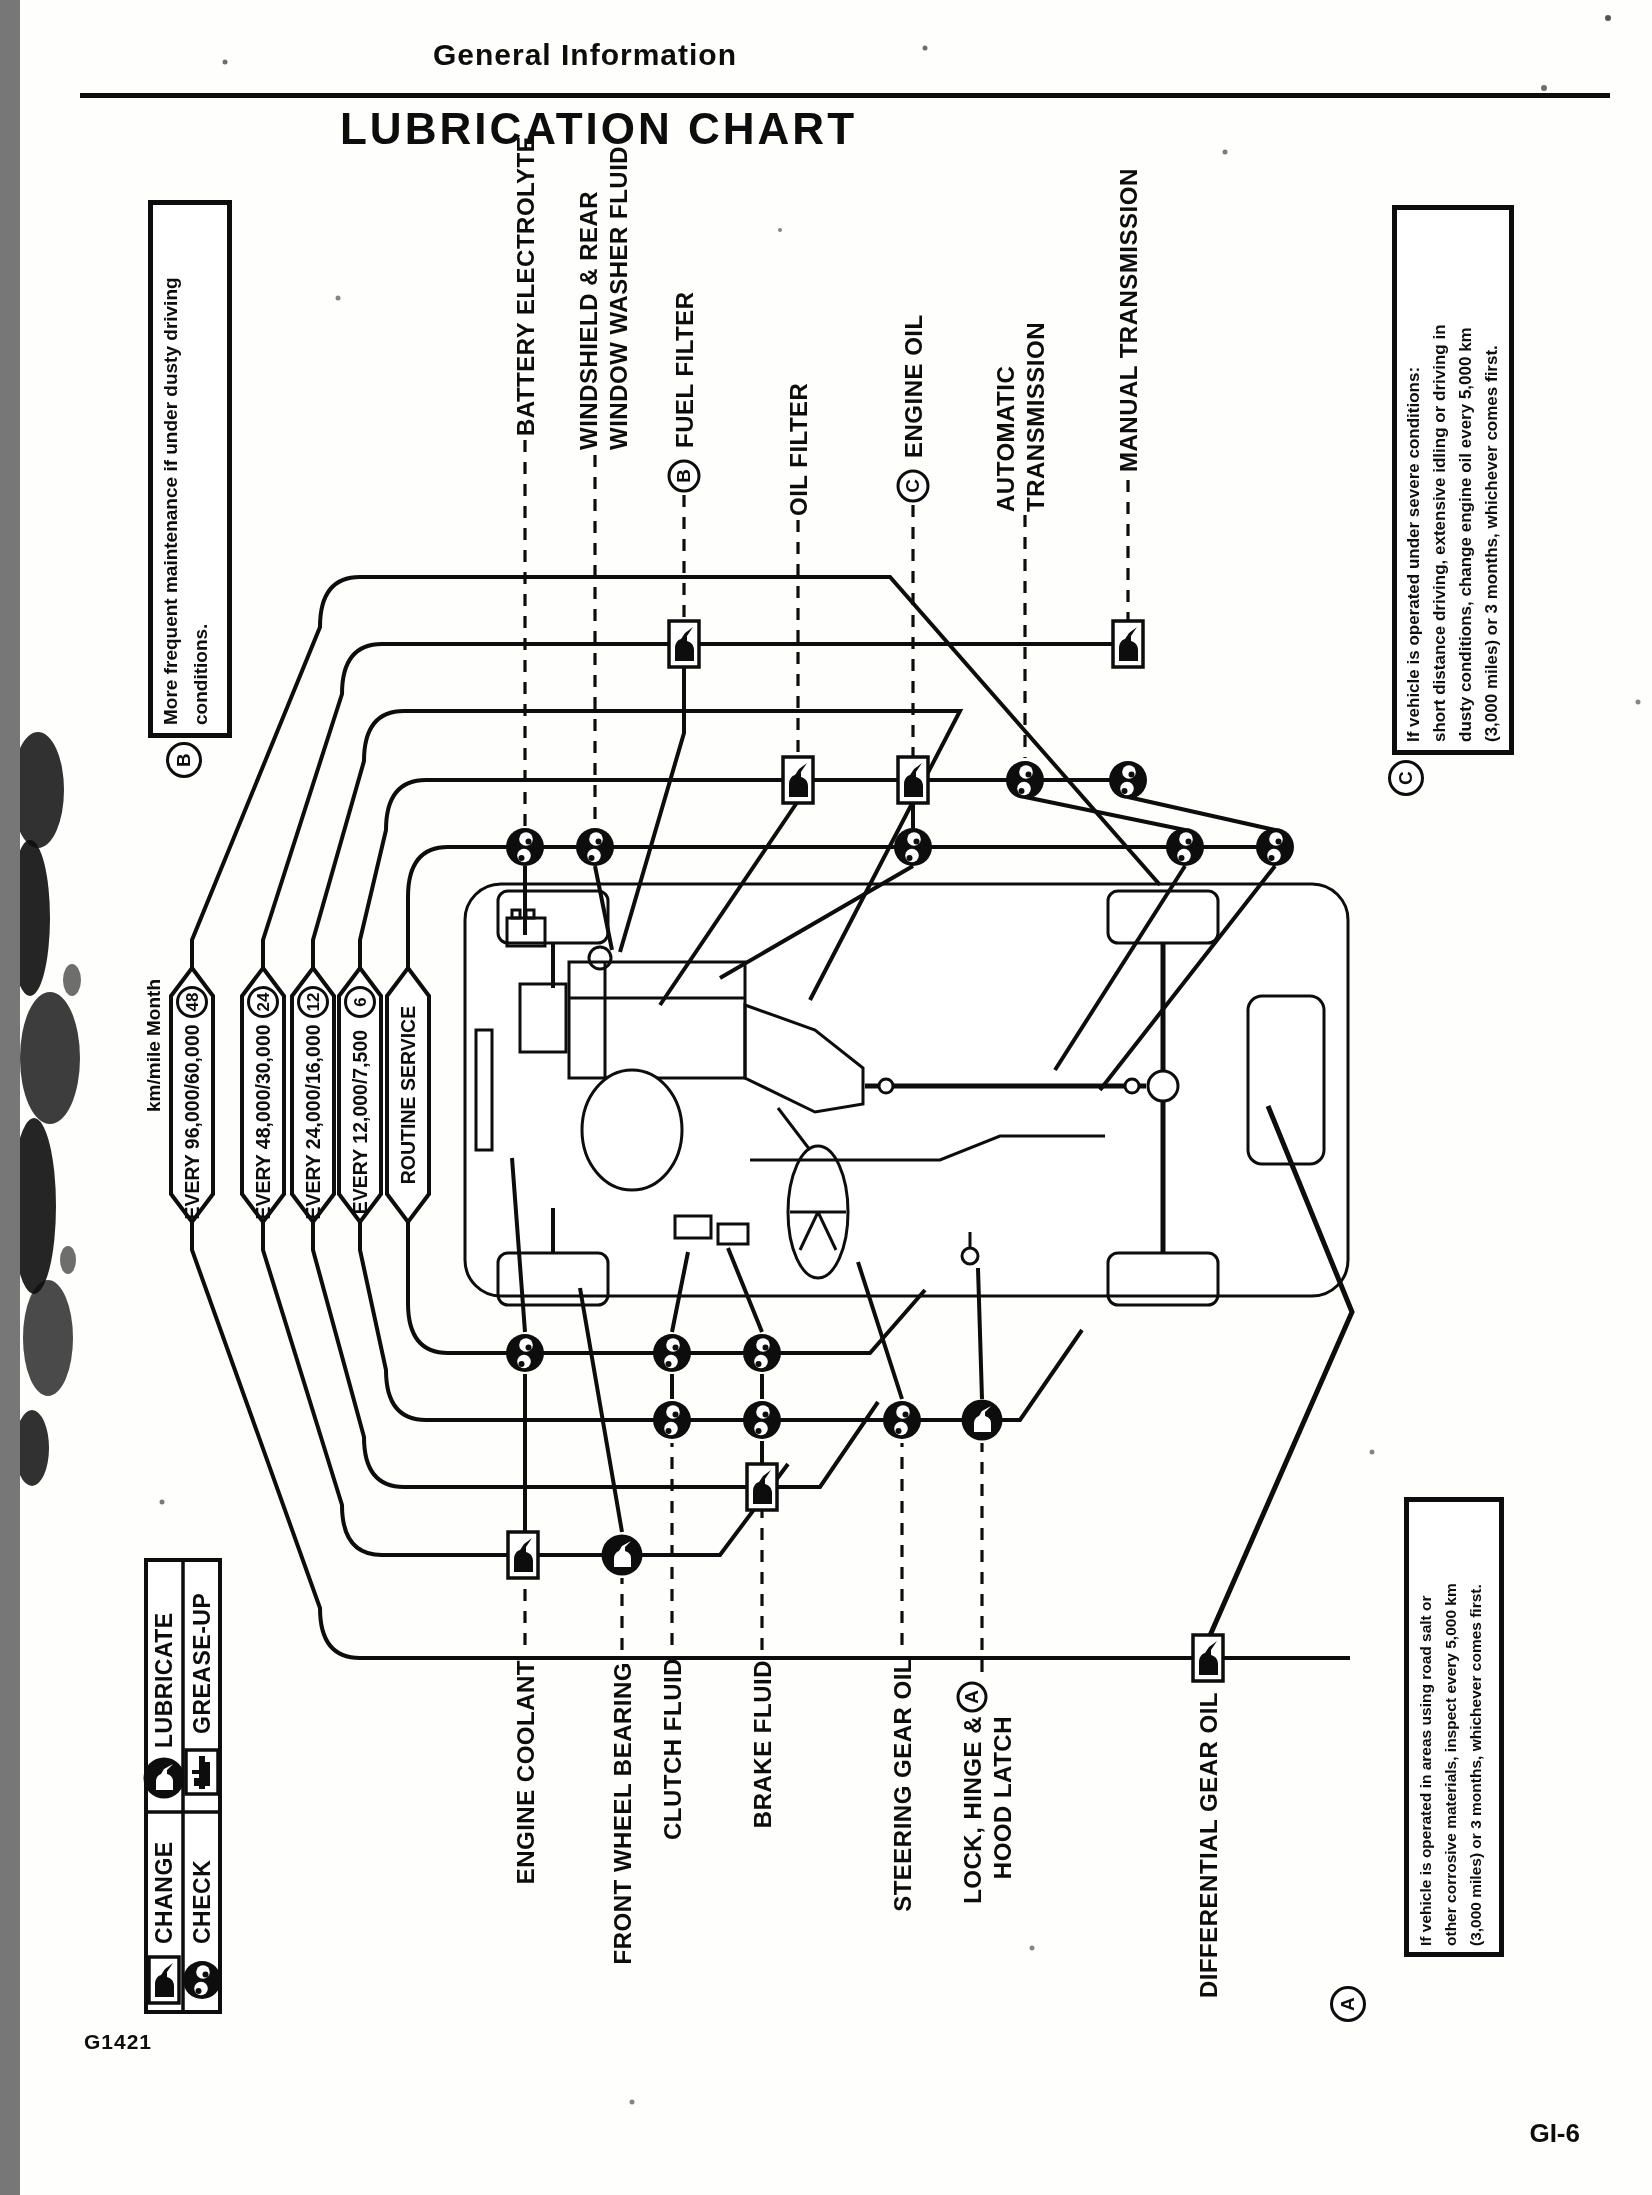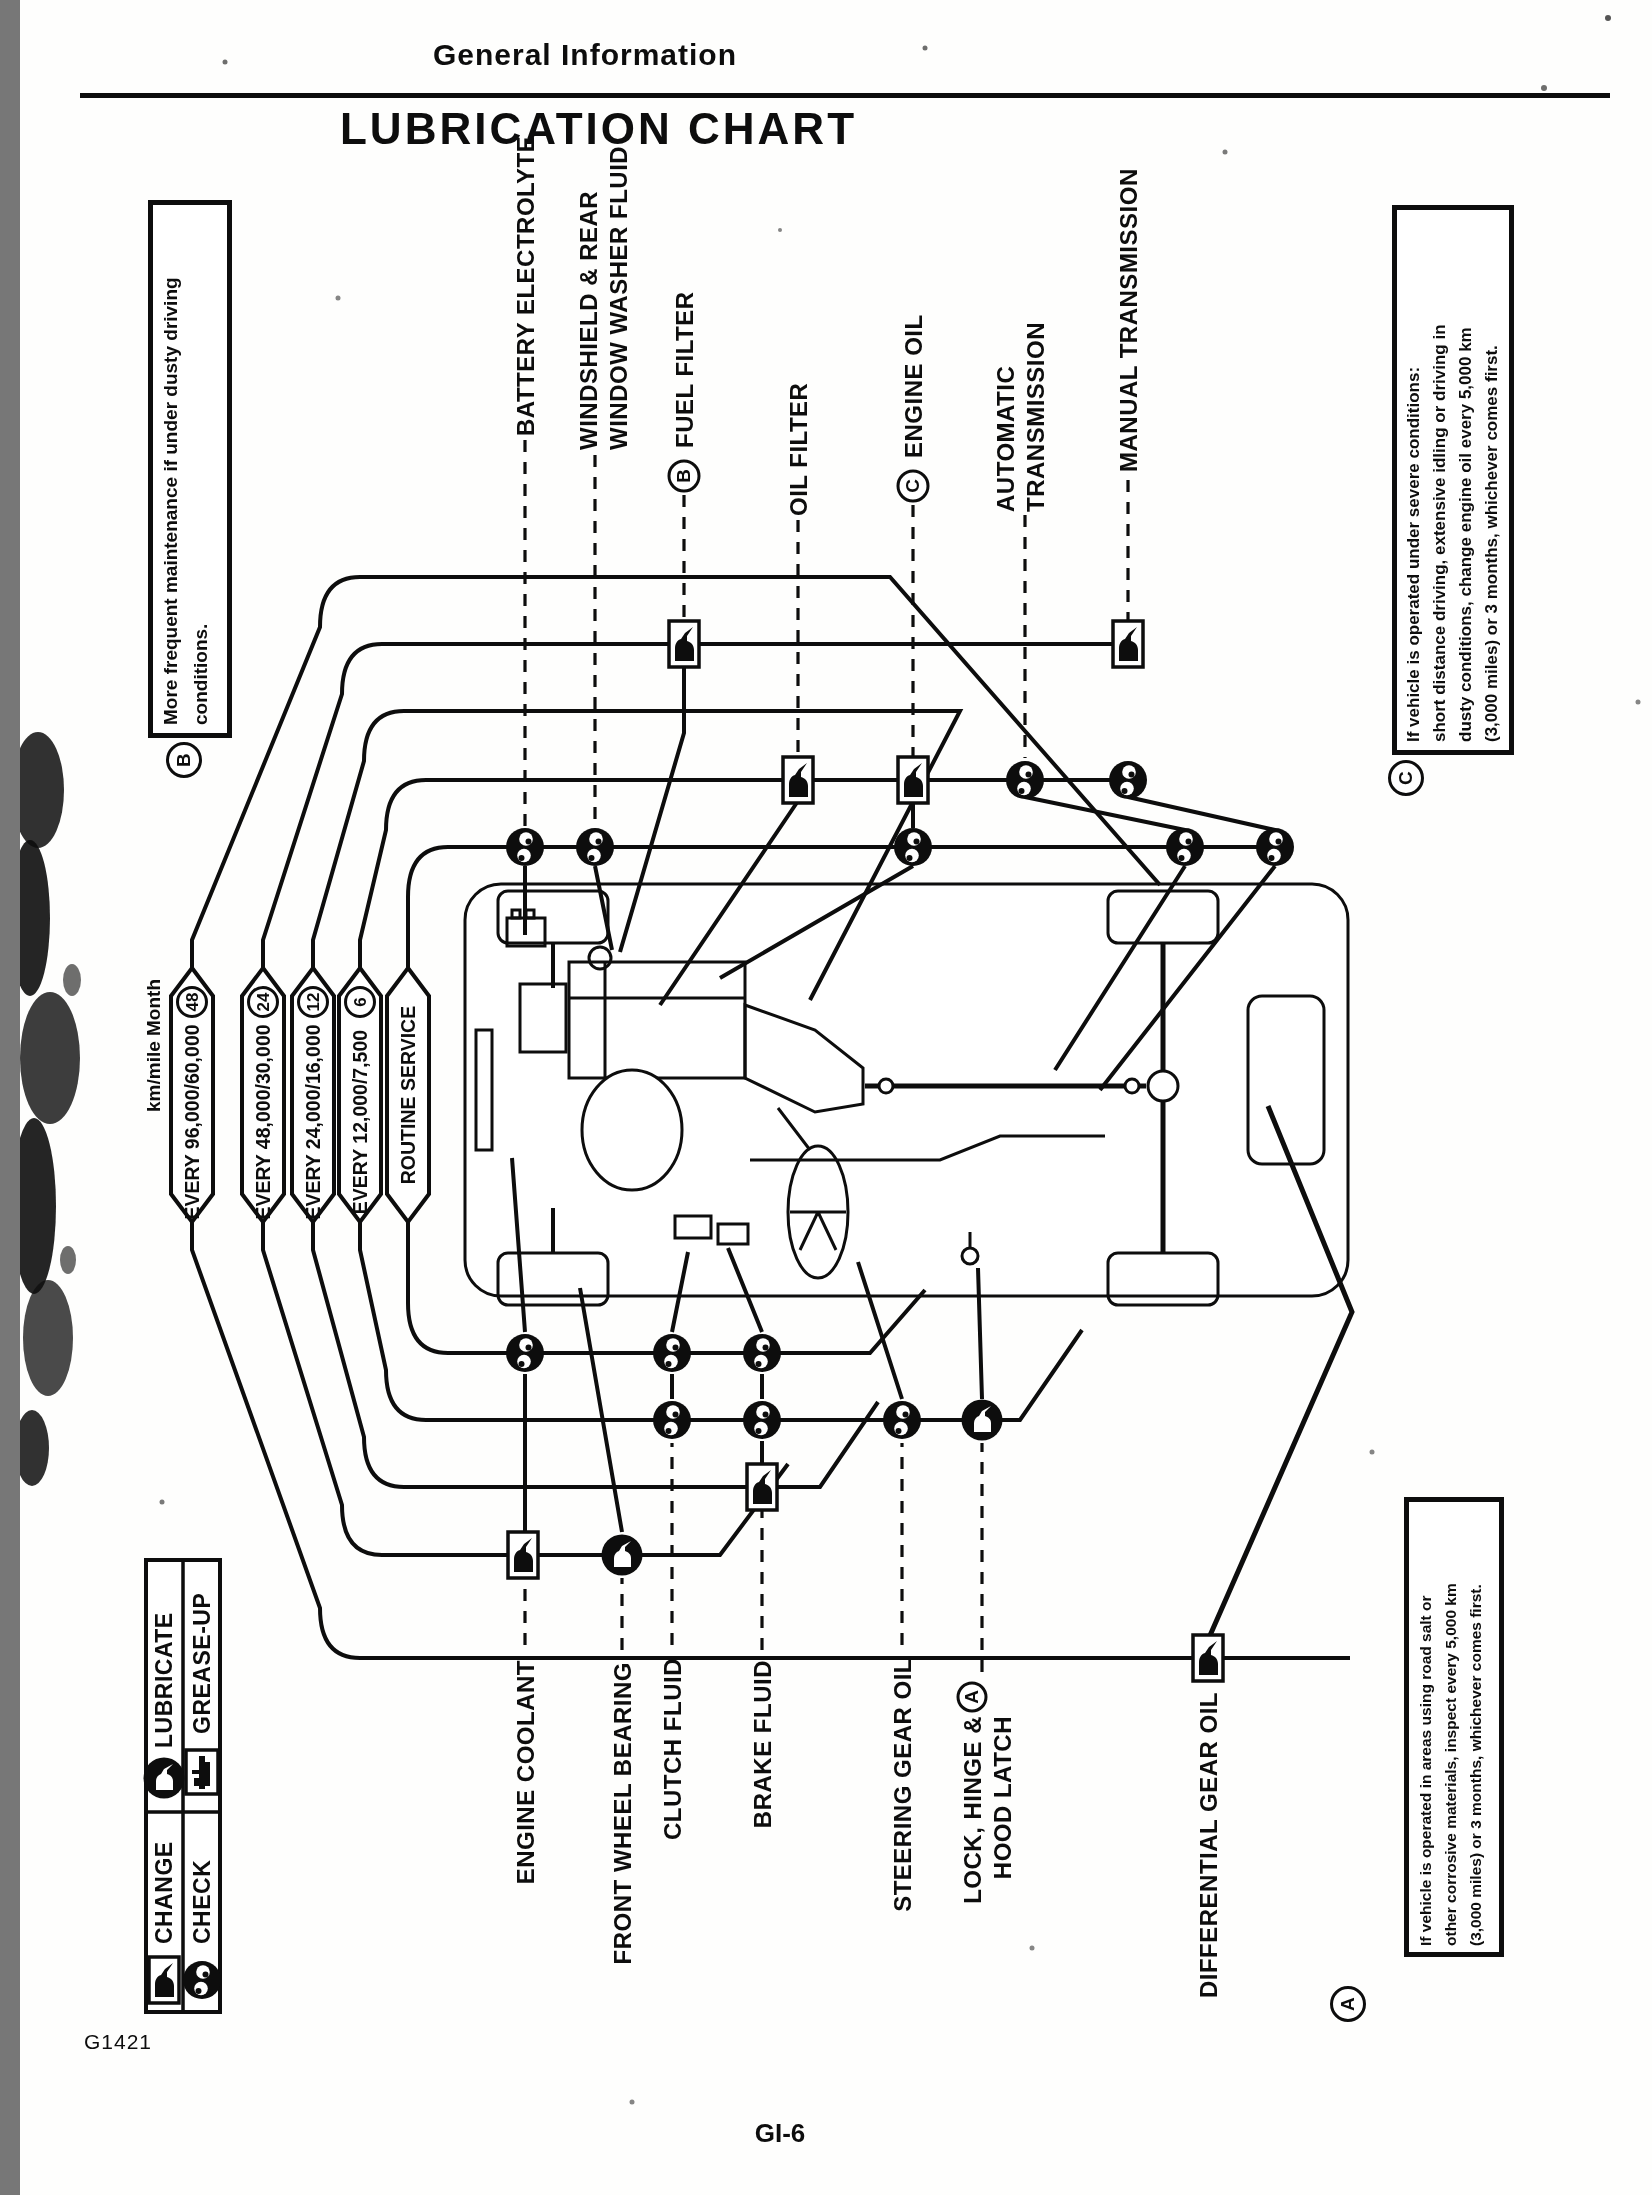--- a/index.html
+++ b/index.html
@@ -11,22 +11,22 @@
   .title{position:absolute;top:104px;left:0;width:1135px;text-align:center;
          font-size:44px;font-weight:700;letter-spacing:3px;padding-left:11px;}
   
   .vbox{position:absolute;border:5px solid #0d0d0d;background:#fff;}
   .vbox .inner{position:absolute;transform-origin:0 0;}
   .vbox .inner .ntext{font-weight:700;}
   .circ{position:absolute;border:3px solid #0d0d0d;border-radius:50%;width:30px;height:30px;
         line-height:30px;text-align:center;font-weight:700;font-size:19px;transform:rotate(-90deg);background:#fff;}
   .figcap{position:absolute;top:2036px;left:1120px;font-family:"DejaVu Serif",serif;
           font-style:italic;font-weight:700;font-size:29px;}
-  .figcode{position:absolute;top:2030px;left:64px;font-size:21px;font-weight:400;letter-spacing:1px;}
-  .pgnum{position:absolute;top:2118px;left:0;width:1520px;text-align:center;font-size:26px;font-weight:700;}
+  .figcode{position:absolute;top:2030px;left:64px;font-size:21px;font-weight:700;letter-spacing:1px;}
+  .pgnum{position:absolute;top:2118px;left:0;width:1520px;text-align:right;font-size:26px;font-weight:700;padding-left:40px;}
   
   text{font-family:"Liberation Sans",sans-serif;fill:#0d0d0d;}
   .svglbl{font-size:24px;font-weight:700;letter-spacing:.5px;}
   .bannerlbl{font-size:19.5px;font-weight:700;}
   .badgelbl{font-size:17px;font-weight:700;}
   .unitlbl{font-size:19px;font-weight:700;}
   .legendlbl{font-size:23px;font-weight:700;letter-spacing:.5px;}
   .reflbl{font-size:19px;font-weight:700;}
   .ln{stroke:#0d0d0d;stroke-width:4;fill:none;}
   .lnthick{stroke:#0d0d0d;stroke-width:5;fill:none;}

